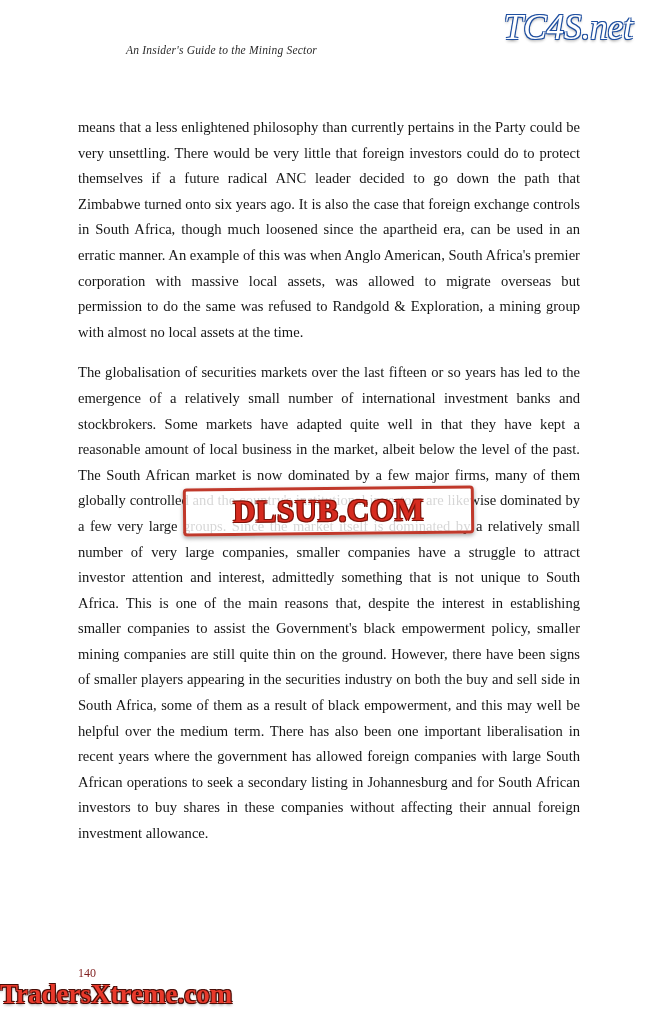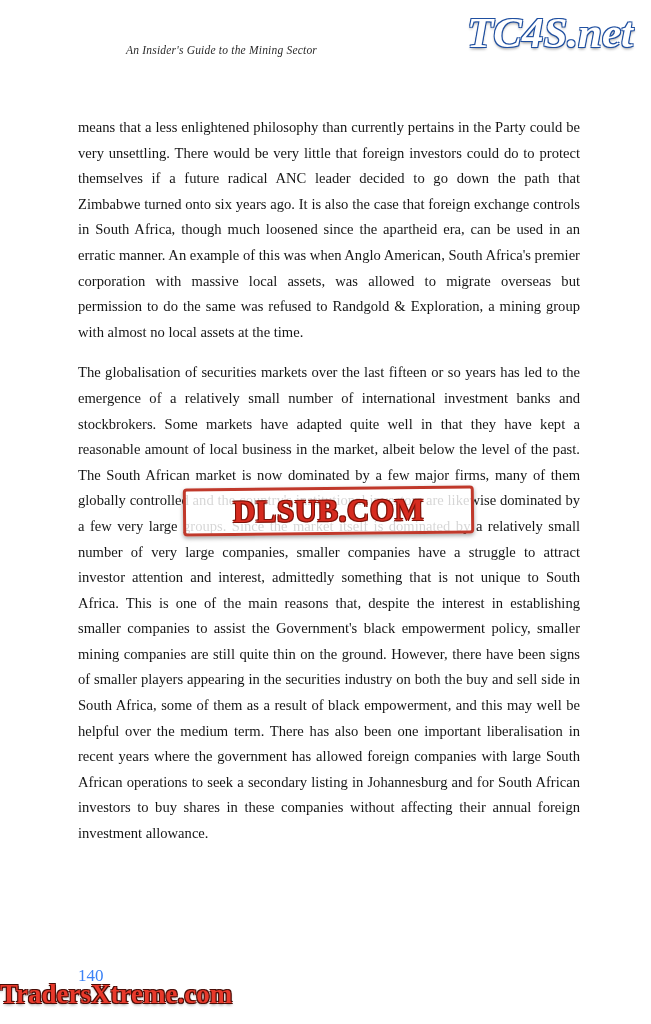--- a/index.html
+++ b/index.html
@@ -21,22 +21,22 @@
     inset: 0;
     background: #ffffff;
   }
 
   
   .wm-topright {
     position: absolute;
     top: 8px;
     right: 18px;
     font-family: "Liberation Serif", serif;
-    font-size: 43px;
-    font-weight: bold;
+    font-size: 35px;
+    font-weight: normal;
     font-style: italic;
     color: #ffffff;
     letter-spacing: 0px;
     text-shadow:
       -1px -1px 0 #1f4fa0,
        1px -1px 0 #1f4fa0,
       -1px  1px 0 #1f4fa0,
        1px  1px 0 #1f4fa0,
        0px  2px 3px rgba(0,0,0,0.45);
     z-index: 50;
@@ -130,22 +130,22 @@
     font-weight: normal;
     color: #161616;
     letter-spacing: 0.1px;
   }
 
   .folio {
     position: absolute;
     left: 78px;
     top: 966px;
     font-family: "Liberation Serif", serif;
-    font-size: 17px;
-    color: #3b82f6;
+    font-size: 12px;
+    color: #7f1d1d;
   }
 </style>
 </head>
 <body>
 
 <div class="page">
 
   <div class="running-head">An Insider's Guide to the Mining Sector</div>
 
   <div class="content">

